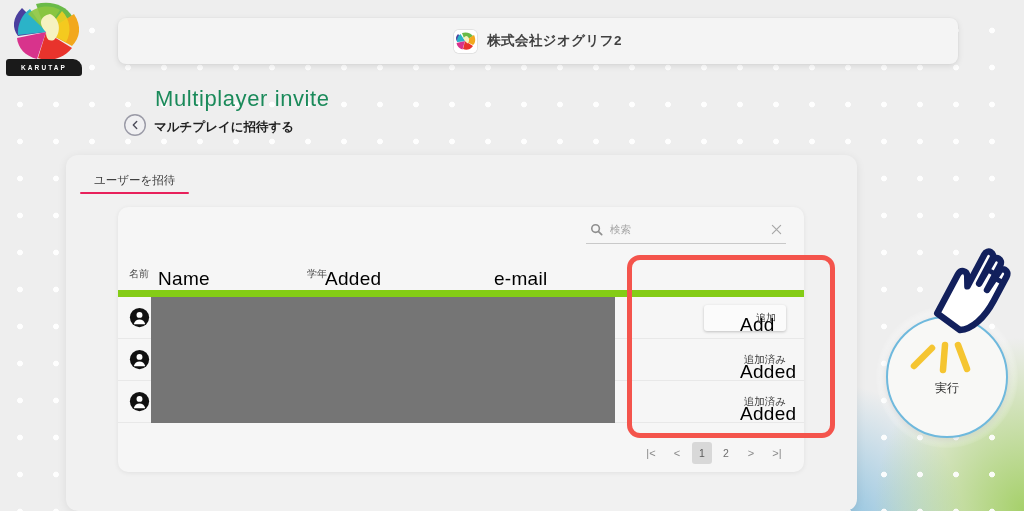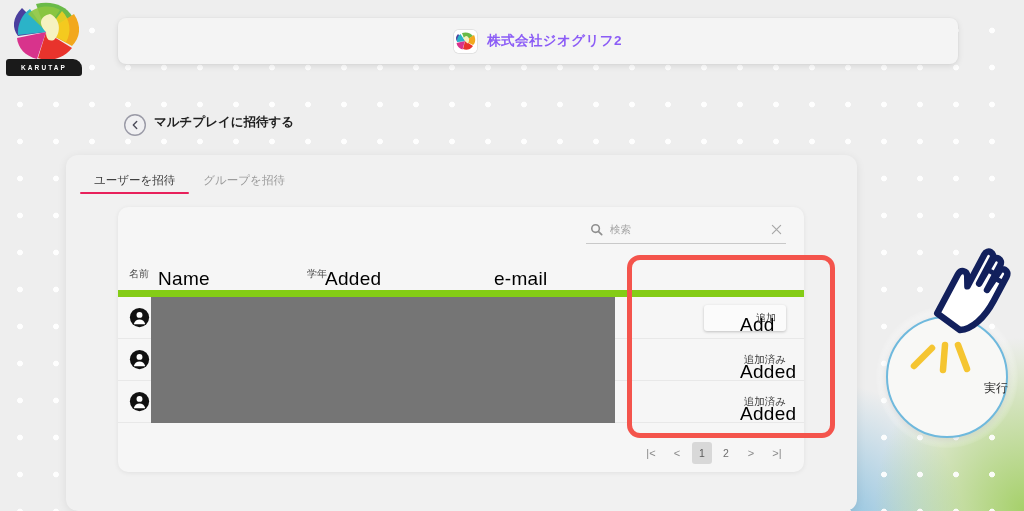--- a/index.html
+++ b/index.html
@@ -90,38 +90,38 @@
     border-radius: 5px;
     background: #ffffff;
     box-shadow: 0 0 0 1px rgba(0,0,0,0.07);
     position: relative;
     overflow: hidden;
     flex: 0 0 auto;
   }
   .appbar-title {
     font-size: 13.5px;
     font-weight: bold;
-    color: #8b5cf6;
+    color: #404040;
     letter-spacing: 0.4px;
   }
 
   
   .anno-title {
     position: absolute;
     left: 155px; top: 86px;
     font-size: 22px;
     color: #1a8a5a;
     letter-spacing: 0.6px;
     z-index: 22;
   }
   .crumb {
     position: absolute;
     left: 124px; top: 114px;
     display: flex;
-    align-items: flex-start;
+    align-items: flex-end;
     gap: 8px;
     z-index: 22;
   }
   .back-btn {
     width: 22px; height: 22px;
     border-radius: 50%;
     background: #f0f0f2;
     box-shadow: 0 0 0 1.4px #9a9aa6 inset;
     display: flex; align-items: center; justify-content: center;
   }
@@ -299,21 +299,21 @@
   .exec-ring {
     position: absolute; inset: 0;
     border-radius: 50%;
     background: #f8f8f6;
     border: 2.5px solid #6fb9dd;
     box-shadow: 0 2px 7px rgba(0,0,0,0.13);
   }
   .exec-label {
     position: absolute;
     left: 0; right: 0; top: 64px;
-    text-align: right;
+    text-align: center;
     font-size: 12px;
     color: #2b2b2b;
   }
   .exec-rays { position: absolute; left: 24px; top: 20px; width: 74px; height: 42px; }
 
   
   .cursor {
     position: absolute;
     left: 920px; top: 232px;
     width: 110px; height: 110px;
@@ -354,34 +354,34 @@
         <path d="M11 11 L20 5 C22 9 21.5 13 19 15 Z" fill="#f2a81d"></path>
         <path d="M11 11 L19 16 C16 20 12 20.5 9 19 Z" fill="#e8332c"></path>
         <path d="M11 11 L8.5 19.5 C5 18.5 3 16 2.5 13 Z" fill="#d8338c"></path>
         <path d="M11 11 L3 12 C2.5 9 4 5.5 6.5 4 Z" fill="#2bb3c8"></path>
         <path d="M11 11 C9 9 9.5 6.5 12.5 6 C15.5 7 16 11 13.5 13.5 Z" fill="#f6f2c0"></path>
       </svg>
     </div>
     <div class="appbar-title">株式会社ジオグリフ2</div>
   </div>
 
+  <div class="anno-title">Multiplayer  invite</div>
   <div class="crumb">
     <div class="back-btn">
       <svg viewBox="0 0 14 14" width="12" height="12">
         <path d="M9 3 L5 7 L9 11" fill="none" stroke="#4a4a58" stroke-width="1.6" stroke-linecap="round" stroke-linejoin="round"></path>
       </svg>
     </div>
     <div class="crumb-label">マルチプレイに招待する</div>
   </div>
 
   <div class="card-outer">
 
     <div class="tabs">
       <div class="tab active">ユーザーを招待</div>
-      <div class="tab inactive">グループを招待</div>
     </div>
 
     <div class="card-inner">
 
       <div class="search">
         <svg width="13" height="13" viewBox="0 0 14 14">
           <circle cx="6" cy="6" r="4.1" fill="none" stroke="#8f8f8f" stroke-width="1.7"></circle>
           <path d="M9.2 9.2 L12.6 12.6" stroke="#8f8f8f" stroke-width="1.8" stroke-linecap="round"></path>
         </svg>
         <div class="search-ph">検索</div>

